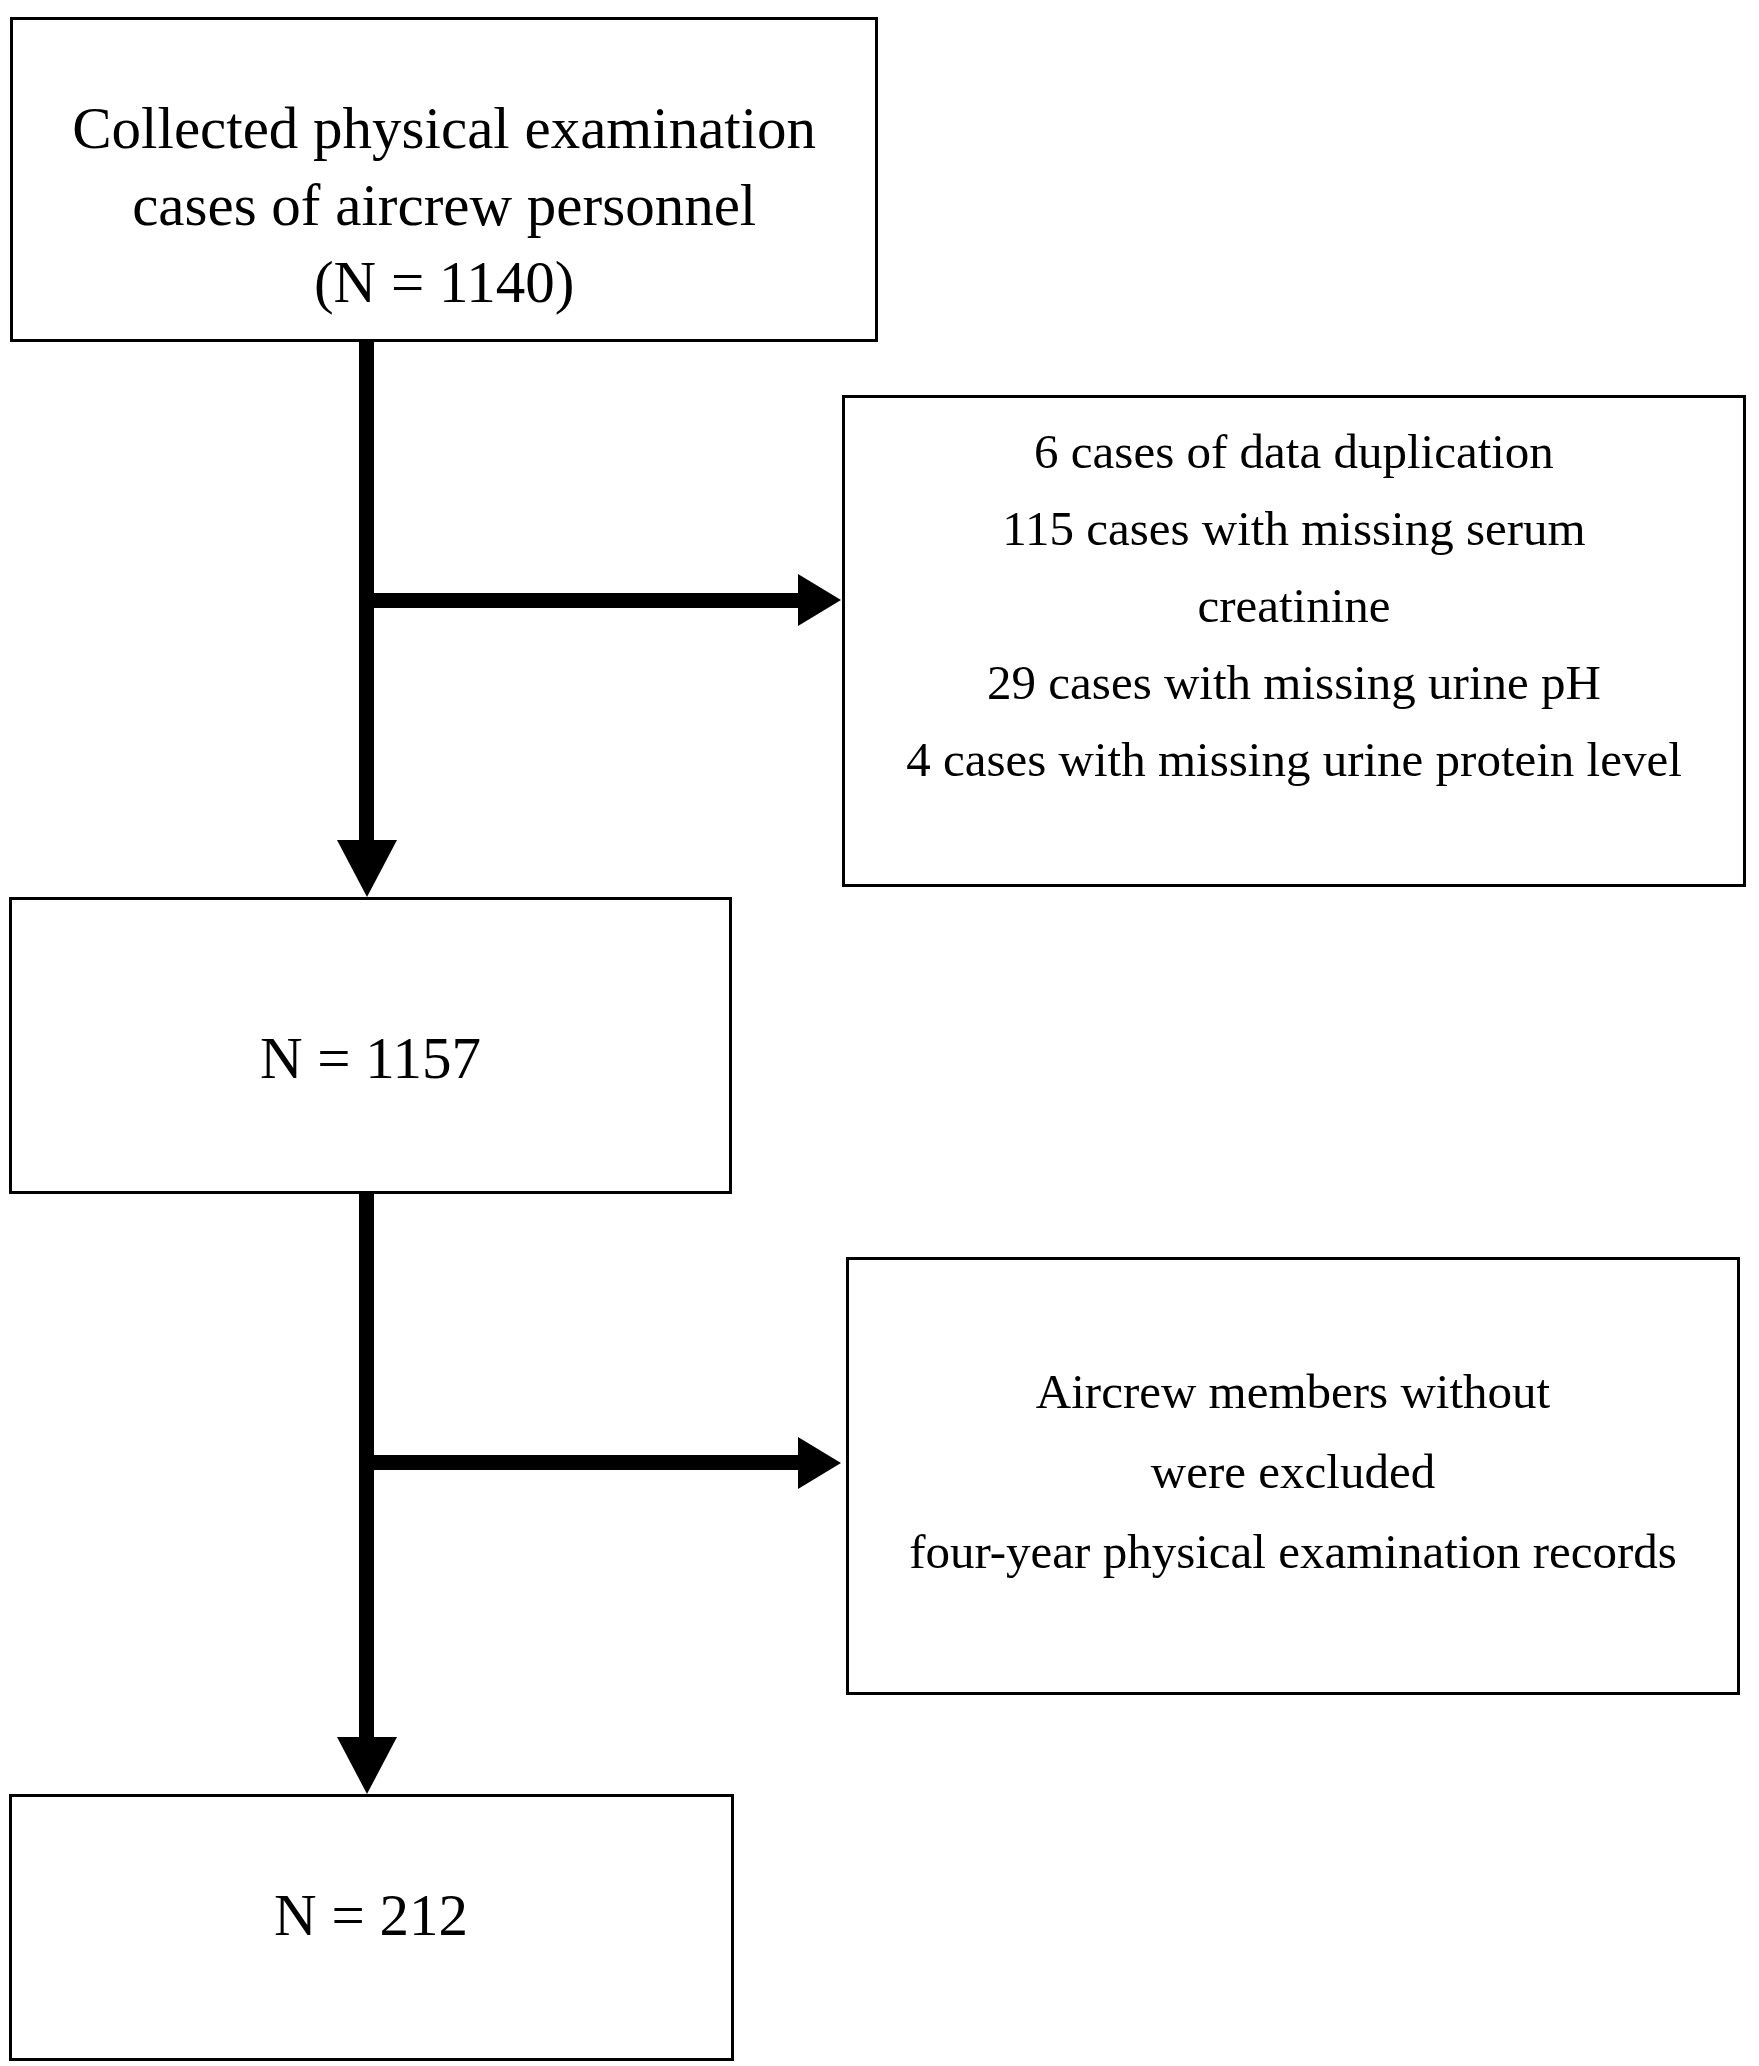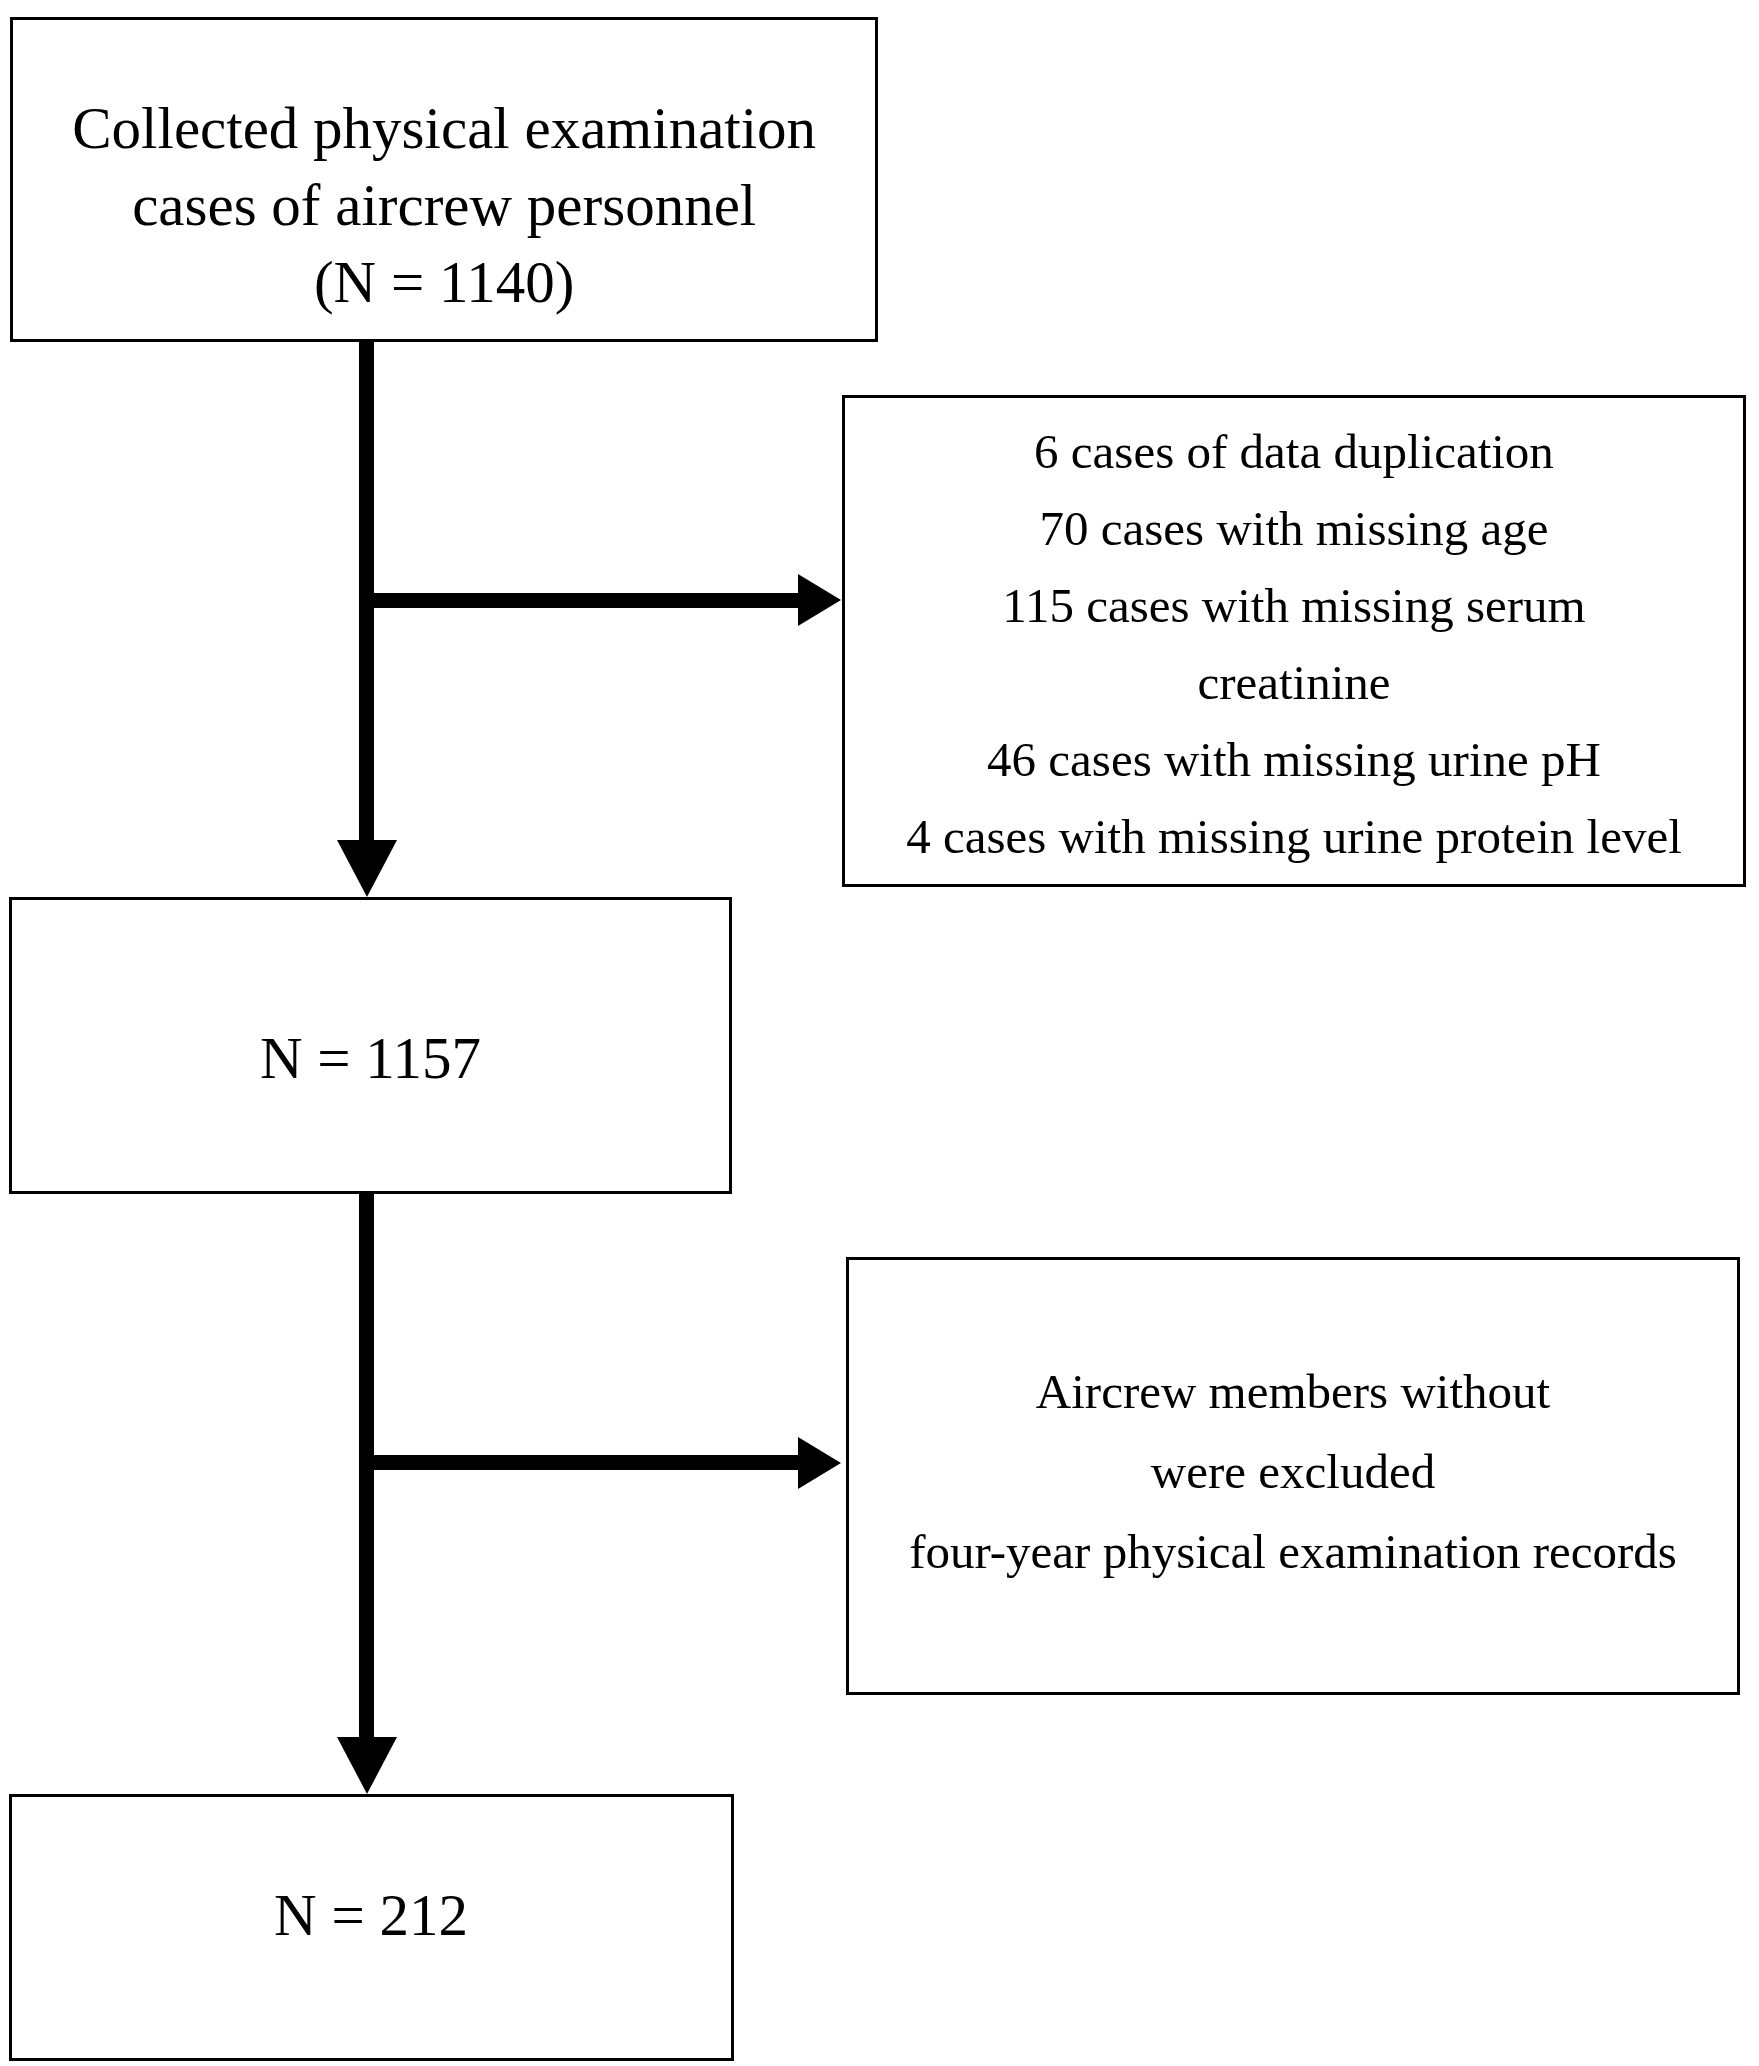--- a/index.html
+++ b/index.html
@@ -104,24 +104,23 @@
   </div>
 
   <div class="shaft-v" id="varrow1-shaft"></div>
   <div class="head-down" id="varrow1-head"></div>
 
   <div class="shaft-h" id="harrow1-shaft"></div>
   <div class="head-right" id="harrow1-head"></div>
 
   <div class="box" id="box-excl1">
     <div class="line">6 cases of data duplication</div>
-    <div class="line">70 cases with missing age</div>
     <div class="line">115 cases with missing serum</div>
     <div class="line">creatinine</div>
-    <div class="line">46 cases with missing urine pH</div>
+    <div class="line">29 cases with missing urine pH</div>
     <div class="line">4 cases with missing urine protein level</div>
   </div>
 
   <div class="box" id="box-n1157">
     <div class="line">N = 1157</div>
   </div>
 
   <div class="shaft-v" id="varrow2-shaft"></div>
   <div class="head-down" id="varrow2-head"></div>
 

